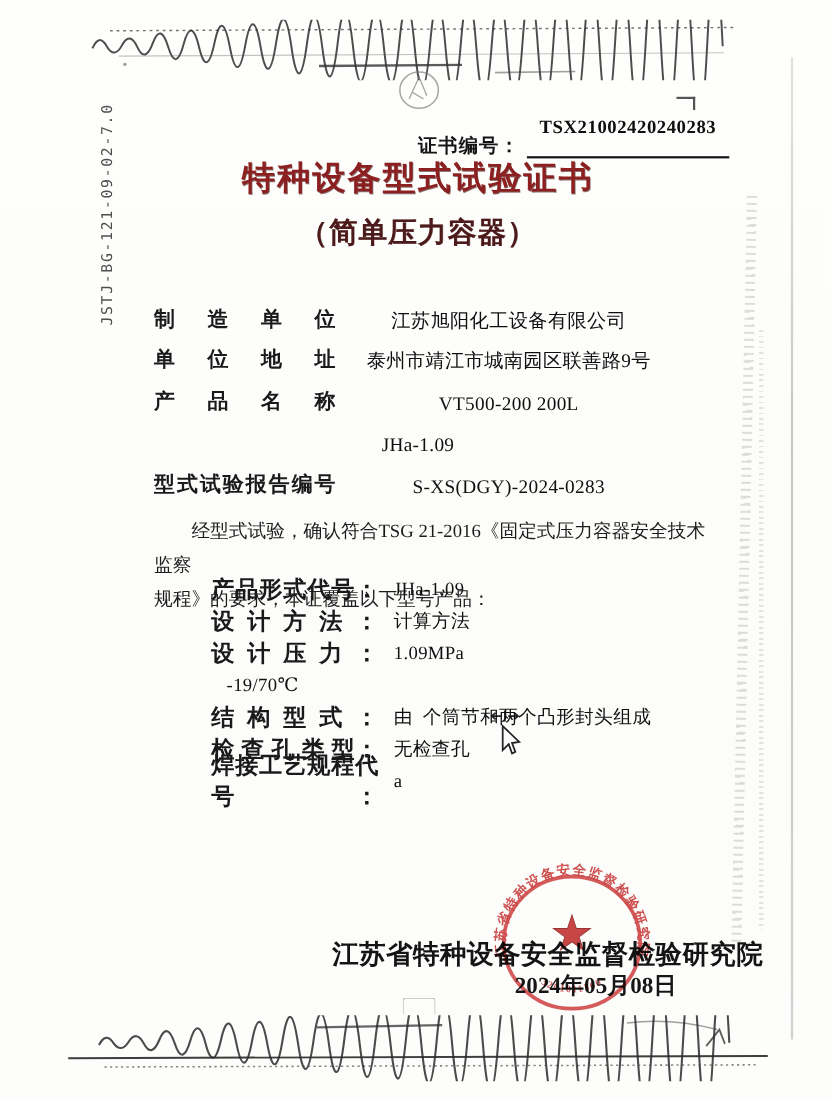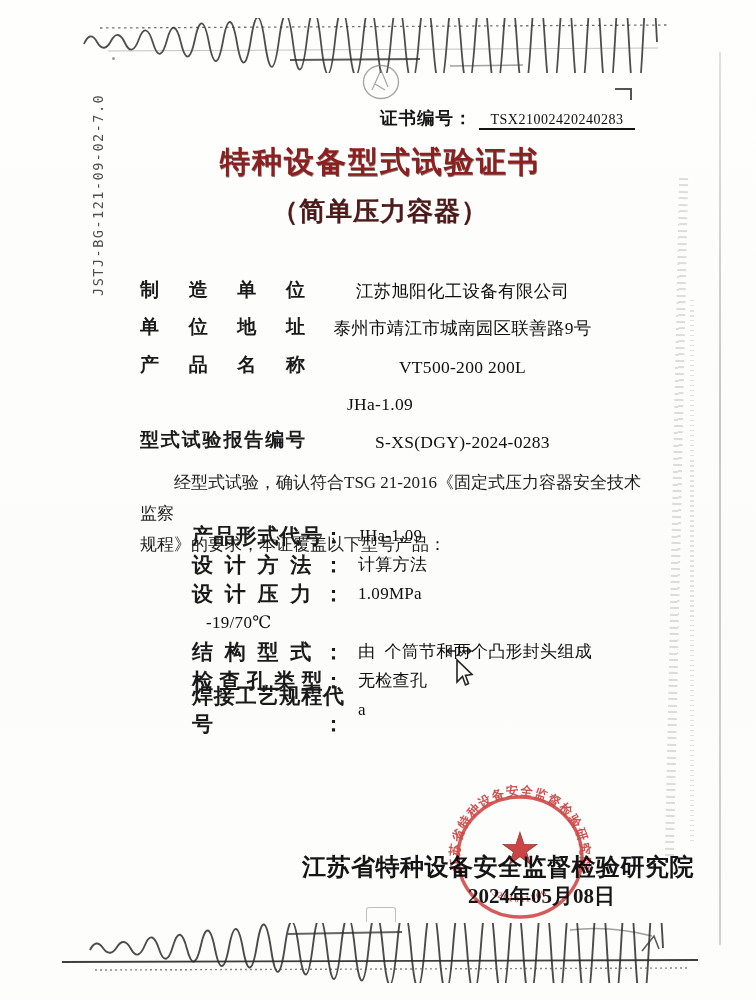--- a/index.html
+++ b/index.html
@@ -24,22 +24,22 @@
     background:repeating-linear-gradient(180deg,rgba(95,95,95,.28) 0 1.5px,transparent 1.5px 5px);
     filter:blur(.3px);opacity:.6;}
   .corner-mark{position:absolute;left:615px;top:88px;width:15px;height:10px;
     border-top:2px solid #2a2a2a;border-right:2px solid #2a2a2a;opacity:.8;}
   .bracket-mark{position:absolute;left:366px;top:907px;width:28px;height:14px;
     border:1.6px solid #8f8f8f;border-bottom:none;border-radius:3px 3px 0 0;opacity:.55;}
   .dot-mark{position:absolute;left:112px;top:57px;width:3px;height:3px;background:#555;opacity:.6;border-radius:50%;}
   
   .cert-row{position:absolute;left:380px;top:106px;display:flex;align-items:flex-end;}
   .cert-label{font-size:17.5px;font-weight:600;color:#141414;letter-spacing:1px;}
-  .cert-no{font-size:14px;font-weight:400;color:#0e0e0e;border-bottom:2px solid #141414;
-    padding:0 12px 0 12px;margin-left:6px;letter-spacing:.5px;}
+  .cert-no{font-size:17px;font-weight:700;color:#0e0e0e;border-bottom:2px solid #141414;
+    padding:0 12px 16px 12px;margin-left:6px;letter-spacing:.5px;}
   .title{position:absolute;left:50px;top:142px;width:660px;text-align:center;
     font-size:30px;font-weight:700;letter-spacing:2px;color:#8c1f1f;
     text-shadow:.6px .6px 0 rgba(45,8,8,.55);}
   .subtitle{position:absolute;left:50px;top:194px;width:660px;text-align:center;
     font-size:26px;font-weight:600;letter-spacing:1px;color:#4c1a1a;
     text-shadow:.4px .4px 0 rgba(60,10,10,.4);}
   
   .info{position:absolute;left:140px;top:265px;width:480px;}
   .info-row{display:flex;height:37.5px;align-items:flex-end;}
   .info-label{width:165px;font-size:19px;font-weight:600;color:#1a1a1a;

